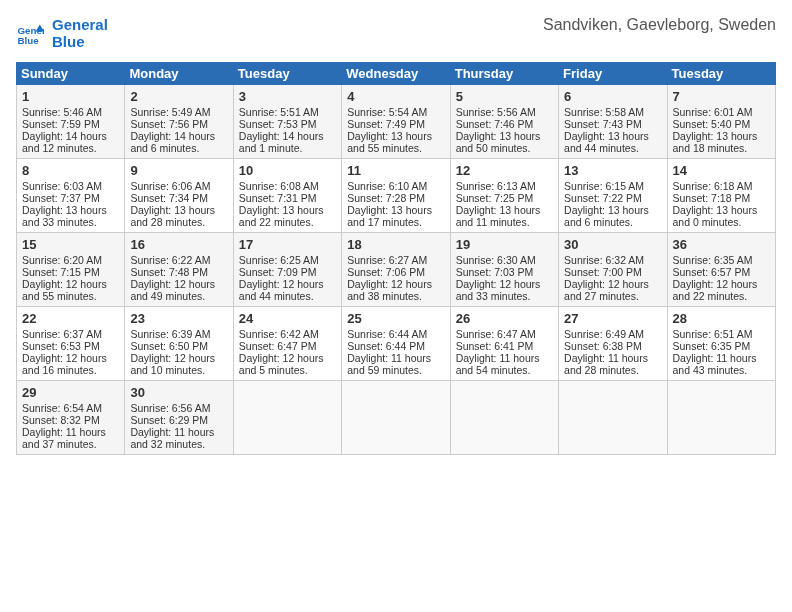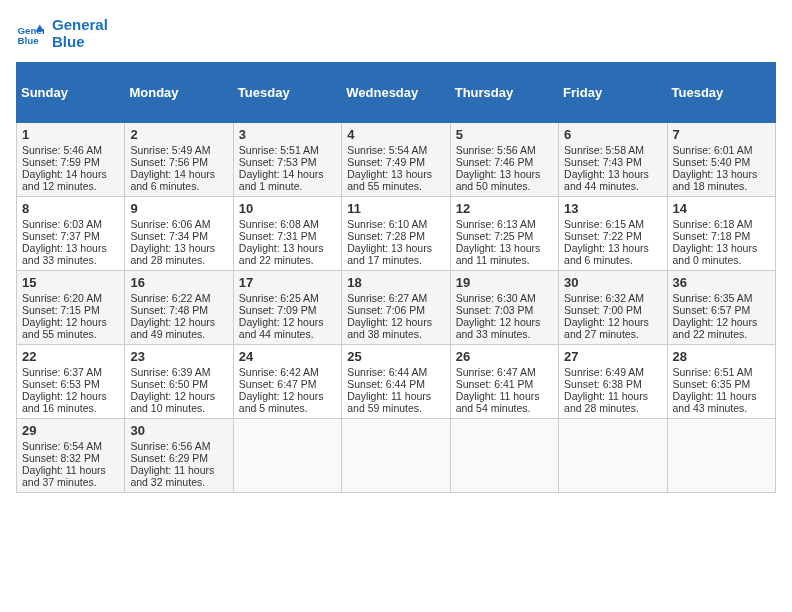--- a/index.html
+++ b/index.html
@@ -38,21 +38,21 @@
       color: #555;
     }
     table {
       width: 100%;
       border-collapse: collapse;
       font-size: 11px;
     }
     thead tr th {
       background: #2a6db5;
       color: #fff;
-      padding: 22px 4px;
+      padding: 3px 4px;
       font-size: 13px;
       font-weight: bold;
       text-align: left;
       border: 1px solid #2a6db5;
     }
     tbody tr td {
       border: 1px solid #ccc;
       padding: 4px 5px;
       vertical-align: top;
       font-size: 10.5px;
@@ -87,20 +87,21 @@
       <polygon points="34,8 40,18 28,18" fill="#1a6fc4"></polygon>
     </svg>
     <div style="margin-left:4px;">
       <div style="font-size:15px;font-weight:bold;color:#1a6fc4;">
         <span>General</span><br>
         <span>Blue</span>
       </div>
     </div>
   </div>
   <div class="title-block">
+    <div class="subtitle">Sandviken, Gaevleborg, Sweden</div>
   </div>
 </div>
 
 <table>
   <thead>
     <tr id="col-headers">
     <th>Sunday</th>
         <th>Monday</th>
         <th>Tuesday</th>
         <th>Wednesday</th>

